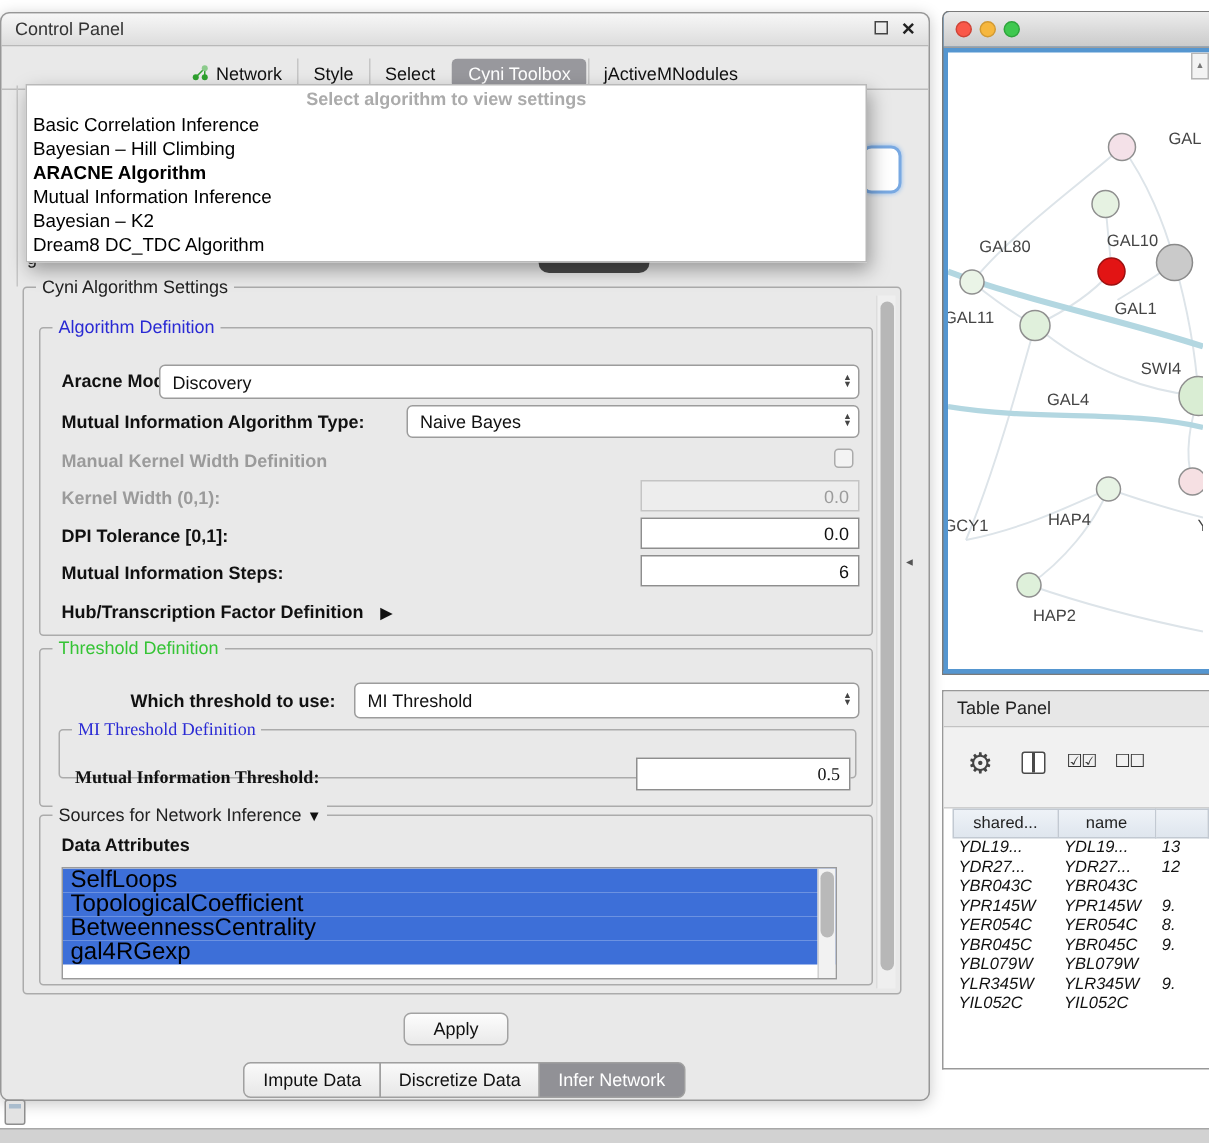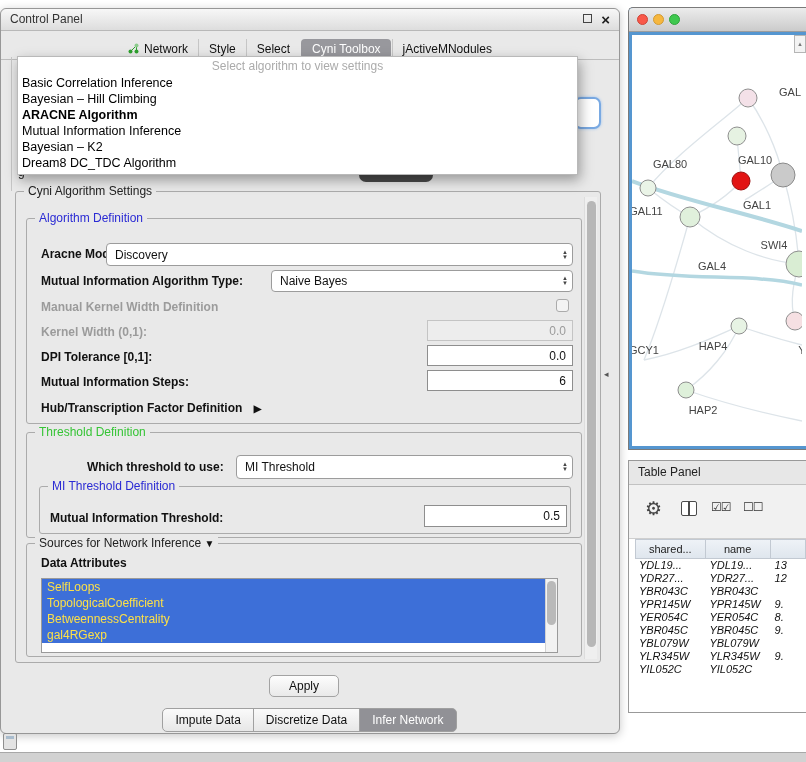--- a/index.html
+++ b/index.html
@@ -17,42 +17,42 @@
   .tab-icon{display:inline-flex;}
 
   
   #left-line{position:absolute;left:10px;top:48px;width:1px;height:134px;background:#c6c6c6;z-index:1;}
   #help-button{position:absolute;left:573px;top:88px;width:27px;height:32px;background:#ffffff;border:2px solid #79a9e2;border-radius:7px;box-shadow:0 0 3px #9cc2ef;z-index:5;}
   #obscured-bar{position:absolute;left:358px;top:158px;width:74px;height:15px;background:#4a4a4a;border-radius:7px;z-index:5;}
   #obscured-glyph{position:absolute;left:17px;top:156px;font-size:12px;color:#222;z-index:5;}
 
   
   #algo-popup{position:absolute;left:17px;top:56px;width:561px;background:#ffffff;border:1px solid #b9b9b9;box-shadow:2px 5px 12px rgba(0,0,0,.35);z-index:60;padding:1px 0 3px 0;}
-  #popup-header{font-size:12px;color:#ababab;text-align:center;height:17px;line-height:17px;}
+  #popup-header{font-size:12px;color:#ababab;text-align:center;height:17px;line-height:17px;font-weight:bold;}
   .popup-item{font-size:12.5px;color:#000;height:16px;line-height:16px;padding-left:4px;white-space:nowrap;}
   .popup-item.selected{font-weight:bold;}
 
   
   .group{position:absolute;border:1px solid #ababab;border-radius:3px;background:transparent;}
   .legend{position:absolute;top:-8px;left:8px;background:#e9e9e9;padding:0 4px;font-size:12px;color:#222;white-space:nowrap;}
   .legend.blue{color:#2a2ad4;}
   .legend.green{color:#35c435;}
   .lbl{position:absolute;font-size:12px;font-weight:bold;color:#111;white-space:nowrap;}
   .lbl.dis{color:#9b9b9b;}
   .combo{position:absolute;background:#fff;border:1px solid #9c9c9c;border-radius:4px;font-size:12px;display:flex;align-items:center;padding:0 4px 0 8px;color:#111;}
   .combo .arrows{margin-left:auto;display:flex;flex-direction:column;font-size:6px;line-height:5px;color:#444;padding-left:6px;}
   .textbox{position:absolute;background:#fff;border:1px solid #8e8e8e;font-size:12px;color:#111;display:flex;align-items:center;justify-content:flex-end;padding:0 6px;}
   .textbox.dis{background:#ededed;border-color:#c4c4c4;color:#9b9b9b;}
   .checkbox{position:absolute;width:13px;height:13px;background:#f3f3f3;border:1px solid #ababab;border-radius:3px;}
   .tri{font-size:10px;color:#111;}
   #settings-group{left:14px;top:182px;width:586px;height:472px;}
   #settings-scrollbar{position:absolute;right:3px;top:5px;width:13px;height:462px;background:#efefef;border-left:1px solid #dddddd;}
   #settings-thumb{position:absolute;left:2px;top:4px;width:9px;height:446px;background:#b7b7b7;border-radius:5px;}
   #listbox{position:absolute;left:14px;top:34px;width:517px;height:75px;background:#fff;border:1px solid #9a9a9a;overflow:hidden;}
-  .list-item{height:16px;line-height:16px;font-size:12px;padding-left:5px;background:#3d6fd8;color:#fde047;white-space:nowrap;}
+  .list-item{height:16px;line-height:16px;font-size:16px;padding-left:5px;background:#3d6fd8;color:#000000;white-space:nowrap;}
   #list-scroll{position:absolute;right:0;top:0;bottom:0;width:12px;background:#f2f2f2;border-left:1px solid #d2d2d2;}
   #list-thumb{position:absolute;left:1px;top:2px;width:9px;height:44px;background:#b9b9b9;border-radius:5px;}
   #apply-btn{position:absolute;left:268px;top:666px;width:70px;height:22px;background:linear-gradient(#fdfdfd,#e9e9e9);border:1px solid #a3a3a3;border-radius:5px;font-size:12px;display:flex;align-items:center;justify-content:center;color:#111;}
   #bottom-tabs{position:absolute;left:0;right:0;top:699px;display:flex;justify-content:center;}
   .btab{font-size:12px;padding:4px 12px;background:linear-gradient(#fafafa,#e7e7e7);border:1px solid #a0a0a0;margin-left:-1px;color:#111;white-space:nowrap;}
   .btab:first-child{border-radius:5px 0 0 5px;}
   .btab:last-child{border-radius:0 5px 5px 0;}
   .btab.active{background:#919196;color:#fff;}
 
   
@@ -181,21 +181,21 @@
 
       <span class="lbl" style="left:60px;top:27px;">Which threshold to use:</span>
       <div class="combo" style="left:209px;top:22px;width:337px;height:24px;">
         <span>MI Threshold</span>
         <span class="arrows">
             <span>▲</span>
             <span>▼</span>
           </span>
       </div>
 
-      <div class="group" style="left:12px;top:53px;width:532px;height:48px;">
+      <div class="group" style="left:12px;top:53px;width:532px;height:33px;font-family:Liberation Serif, serif;">
         <span class="legend blue">MI Threshold Definition</span>
         <span class="lbl" style="left:10px;top:24px;">Mutual Information Threshold:</span>
         <div class="textbox" style="left:384px;top:18px;width:143px;height:22px;">0.5</div>
       </div>
     </div>
 
     <div class="group" style="left:10px;top:351px;width:556px;height:114px;">
       <span class="legend">
         <span>Sources for Network Inference</span>
         <span class="tri">▼</span>

